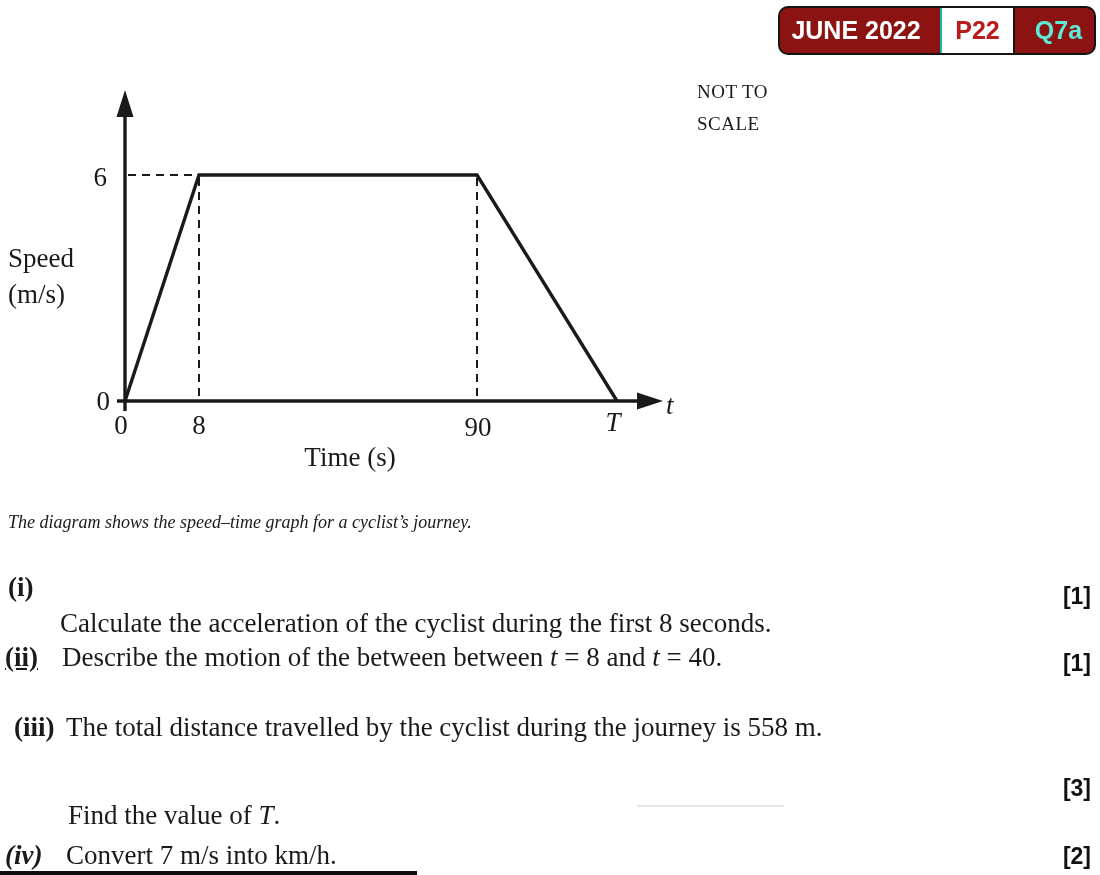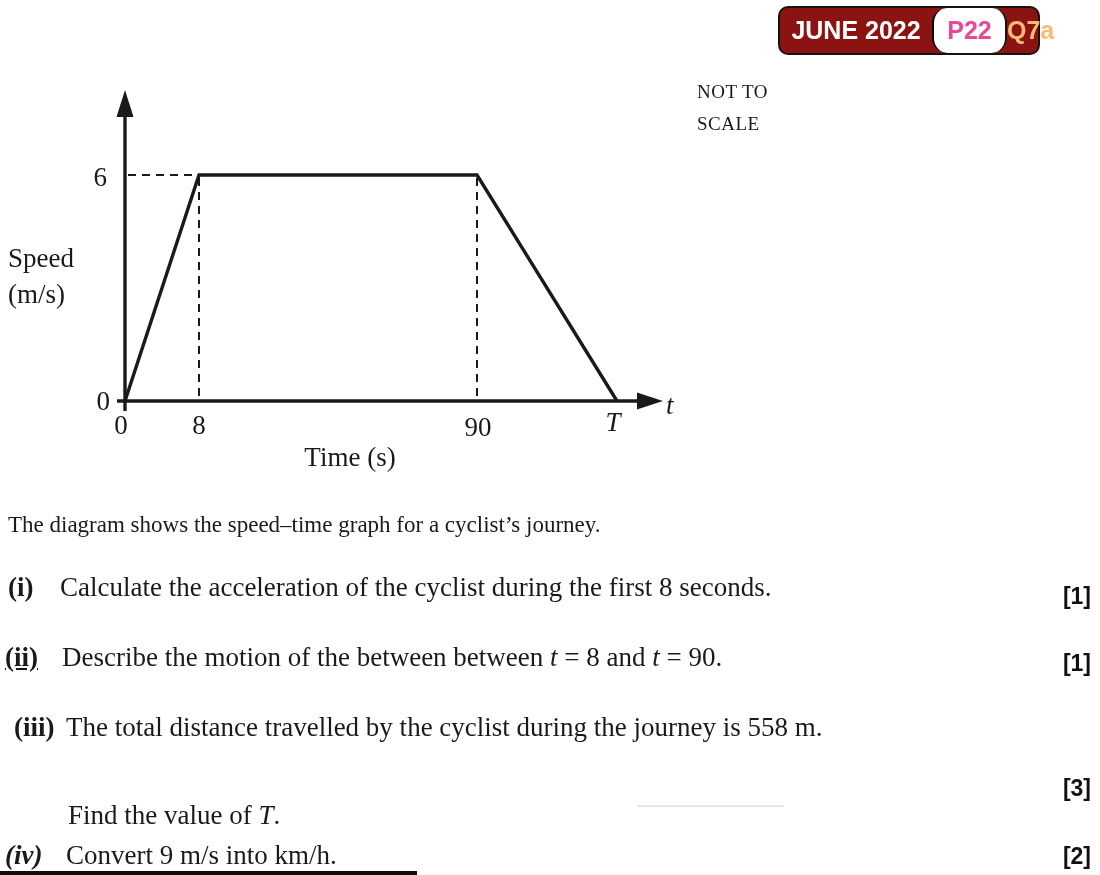--- a/index.html
+++ b/index.html
@@ -2,41 +2,41 @@
 <html><head>
 <meta charset="utf-8">
 <style>
   html,body{margin:0;padding:0;background:#fff;}
   .page{
     position:relative;width:1100px;height:875px;background:#ffffff;
     font-family:"Liberation Serif", serif;color:#1a1a1a;overflow:hidden;
   }
   
   .badge{
-    position:absolute;left:778px;top:6px;width:262px;height:49px;
+    position:absolute;left:778px;top:6px;width:318px;height:49px;
     background:#8b1413;border:2px solid #141414;border-radius:10px;
     display:flex;align-items:stretch;box-sizing:border-box;
-    font-family:"Liberation Sans", sans-serif;font-weight:bold;font-size:25px;
+    font-family:"Liberation Sans", sans-serif;font-weight:bold;font-size:25px;gap:8px;
   }
   .badge-session{flex:0 0 152px;color:#ffffff;display:flex;align-items:center;justify-content:center;}
-  .badge-paper{flex:0 0 71px;background:#ffffff;color:#ec4899;display:flex;align-items:center;justify-content:center;
-    border-left:2px solid #000000;border-right:2px solid #141414;border-radius:15px;}
-  .badge-question{flex:1;color:#fdba74;display:flex;align-items:center;justify-content:center;}
+  .badge-paper{flex:0 0 71px;background:#ffffff;color:#b91c1c;display:flex;align-items:center;justify-content:center;
+    border-left:2px solid #14b8a6;border-right:2px solid #141414;}
+  .badge-question{flex:1;color:#5eead4;display:flex;align-items:center;justify-content:center;}
   
   .nts{position:absolute;left:697px;top:76px;font-size:19px;line-height:32px;letter-spacing:.5px;}
   
   .graph{position:absolute;left:0;top:70px;}
   .graph text{font-family:"Liberation Serif", serif;font-size:27px;fill:#1a1a1a;}
   .graph text.var{font-style:italic;}
   .graph .axis{stroke:#1a1a1a;stroke-width:3.4;fill:none;}
   .graph .curve{stroke:#1a1a1a;stroke-width:3.4;fill:none;stroke-linejoin:miter;}
   .graph .dash{stroke:#1a1a1a;stroke-width:2;fill:none;stroke-dasharray:8 6;}
   .graph .head{fill:#1a1a1a;stroke:none;}
   
-  .intro{position:absolute;left:8px;top:512px;font-size:23px;white-space:nowrap;}
+  .intro{position:absolute;left:8px;top:512px;font-size:18px;white-space:nowrap;font-style:italic;}
   .qrow{position:absolute;left:0;width:1010px;font-size:27px;white-space:nowrap;}
   .qnum{position:absolute;font-weight:bold;}
   .qtext{position:absolute;}
   .it{font-style:italic;}
   .mark{
     position:absolute;right:9px;text-align:right;
     font-family:"Liberation Sans", sans-serif;font-weight:bold;font-size:23px;color:#111;
   }
   .faint-line{position:absolute;left:637px;top:805px;width:147px;height:2px;background:#e8e8e8;}
   .bottom-strip{position:absolute;left:0;top:871px;width:417px;height:4px;background:#0d0d0d;}
@@ -80,41 +80,41 @@
 
     <text x="8" y="197">Speed</text>
     <text x="8" y="233">(m/s)</text>
     <text x="350" y="396" text-anchor="middle" font-size="28">Time (s)</text>
   </svg>
 
   <div class="intro">The diagram shows the speed–time graph for a cyclist’s journey.</div>
 
   <div class="qrow" style="top:572px;">
     <span class="qnum" style="left:8px;">(i)</span>
-    <span class="qtext" style="left:60px;">Calculate the acceleration of the cyclist during the first 8 seconds.</span>
+    <span class="qtext" style="left:60px;margin-top:36px;">Calculate the acceleration of the cyclist during the first 8 seconds.</span>
   </div>
   <div class="mark" style="top:583px;">[1]</div>
 
   <div class="qrow" style="top:642px;">
     <span class="qnum" style="left:5px;text-decoration:underline;">(ii)</span>
-    <span class="qtext" style="left:62px;"><span>Describe the motion of the between between </span><span class="it">t</span><span> = 8 and </span><span class="it">t</span><span> = 90.</span></span>
+    <span class="qtext" style="left:62px;"><span>Describe the motion of the between between </span><span class="it">t</span><span> = 8 and </span><span class="it">t</span><span> = 40.</span></span>
   </div>
   <div class="mark" style="top:650px;">[1]</div>
 
   <div class="qrow" style="top:712px;">
     <span class="qnum" style="left:14px;">(iii)</span>
     <span class="qtext" style="left:66px;">The total distance travelled by the cyclist during the journey is 558 m.</span>
   </div>
   <div class="qrow" style="top:772px;">
     <span class="qtext" style="left:68px;margin-top:28px;"><span>Find the value of </span><span class="it">T</span><span>.</span></span>
   </div>
   <div class="mark" style="top:775px;">[3]</div>
 
   <div class="qrow" style="top:840px;">
     <span class="qnum" style="left:5px;font-style:italic;">(iv)</span>
-    <span class="qtext" style="left:66px;">Convert 9 m/s into km/h.</span>
+    <span class="qtext" style="left:66px;">Convert 7 m/s into km/h.</span>
   </div>
   <div class="mark" style="top:843px;">[2]</div>
 
   <div class="faint-line"></div>
   <div class="bottom-strip"></div>
 
 </div>
 
 </body></html>

